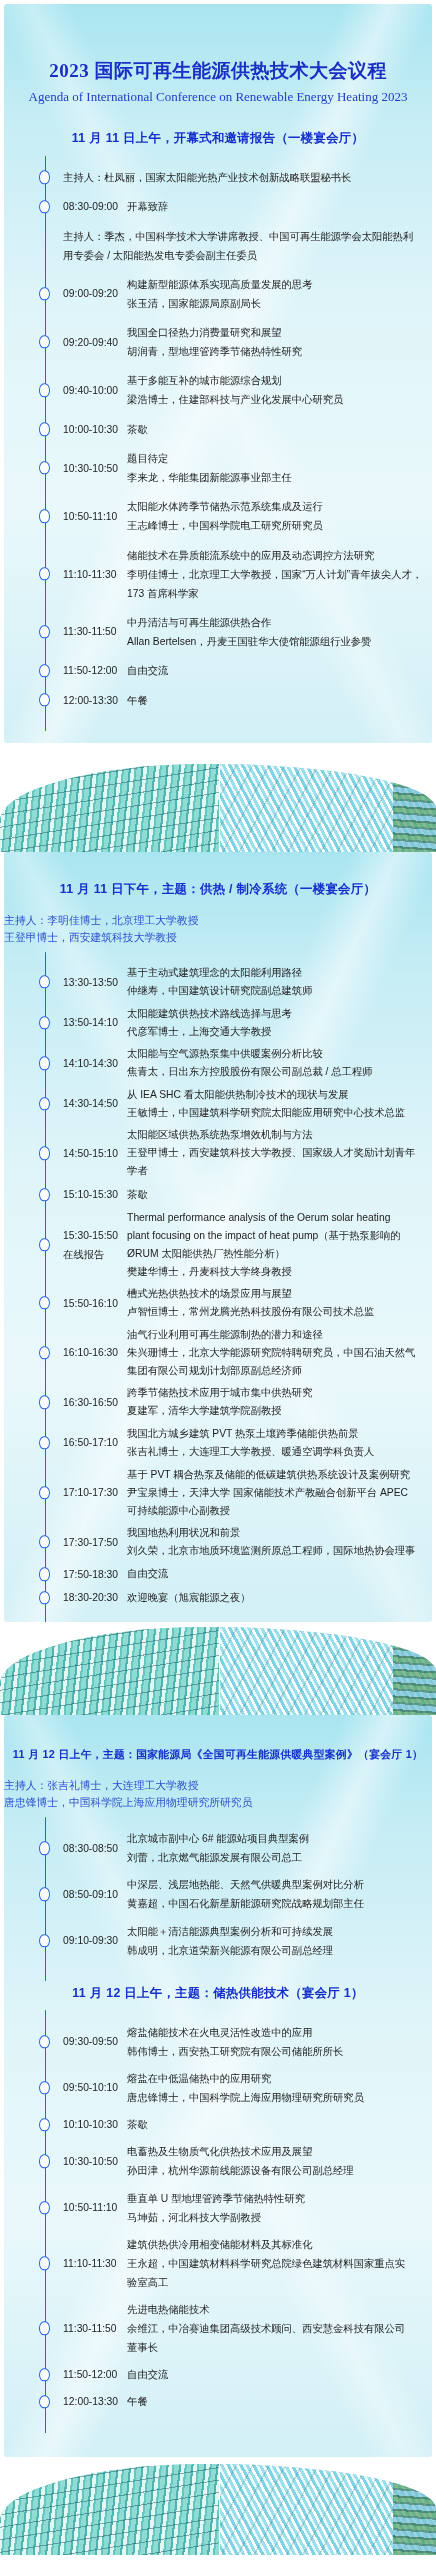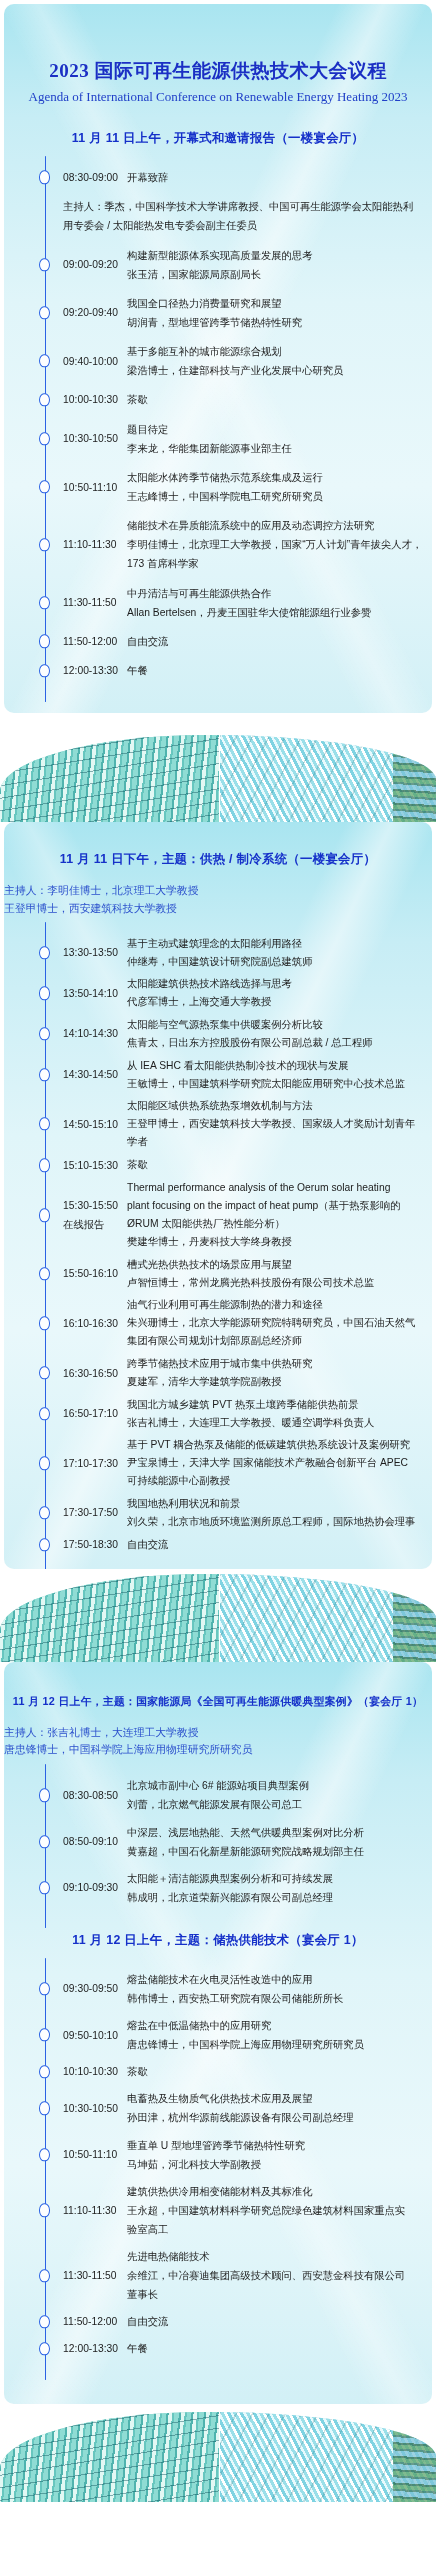--- a/index.html
+++ b/index.html
@@ -1,20 +1,20 @@
 <!DOCTYPE html>
 <html style="font-size:8.2px"><head>
 <meta charset="utf-8">
 <style>
   html,body{margin:0;padding:0;background:#ffffff;}
   body{width:436px;font-family:"Liberation Sans","DejaVu Sans",sans-serif;color:#1c1c1c;}
 
   .panel{
     margin:0 4.1px;
-    border-radius:10px;
+    border-radius:3px;
     background:
       linear-gradient(115deg, rgba(255,255,255,0) 44%, rgba(255,255,255,.5) 50%, rgba(255,255,255,0) 56%),
       linear-gradient(63deg, rgba(255,255,255,0) 45%, rgba(255,255,255,.35) 50%, rgba(255,255,255,0) 55%),
       linear-gradient(180deg,#a9e5f0 0%,#c7edf5 16%,#e0f5f9 42%,#e9f8fb 68%,#d2f0f6 100%);
     box-sizing:border-box;
     overflow:hidden;
   }
   .panel.p1{margin-top:4.1px;padding:54px 0 33px 0;}
   .panel.p2{padding:28px 0 14.4px 0;}
   .panel.p3{padding:30px 0 46px 0;}
@@ -94,20 +94,26 @@
 <body>
 
 <div class="panel p1">
   <div class="title-block">
     <div class="main-title">2023 国际可再生能源供热技术大会议程</div>
     <div class="sub-title">Agenda of International Conference on Renewable Energy Heating 2023</div>
   </div>
   <div class="sec">
       <div class="sec-header">11 月 11 日上午，开幕式和邀请报告（一楼宴会厅）</div>
       <div class="timeline">
+        <div class="item hostrow">
+          <div class="marker"></div>
+          <div class="content">
+            <div class="line">主持人：杜凤丽，国家太阳能光热产业技术创新战略联盟秘书长</div>
+          </div>
+        </div>
         <div class="item">
           <div class="marker"></div>
           <div class="tcol">
             <div class="time">08:30-09:00</div>
           </div>
           <div class="content">
             <div class="line">开幕致辞</div>
           </div>
         </div>
         <div class="item hostrow">
@@ -370,20 +376,29 @@
         </div>
         <div class="item">
           <div class="marker"></div>
           <div class="tcol">
             <div class="time">17:50-18:30</div>
           </div>
           <div class="content">
             <div class="line">自由交流</div>
           </div>
         </div>
+        <div class="item">
+          <div class="marker"></div>
+          <div class="tcol">
+            <div class="time">18:30-20:30</div>
+          </div>
+          <div class="content">
+            <div class="line">欢迎晚宴（旭宸能源之夜）</div>
+          </div>
+        </div>
       </div>
     </div>
 </div>
 
 <div class="divider d2">
   <div class="photo">
     <div class="ph-left"></div>
     <div class="ph-right"></div>
   </div>
 </div>

